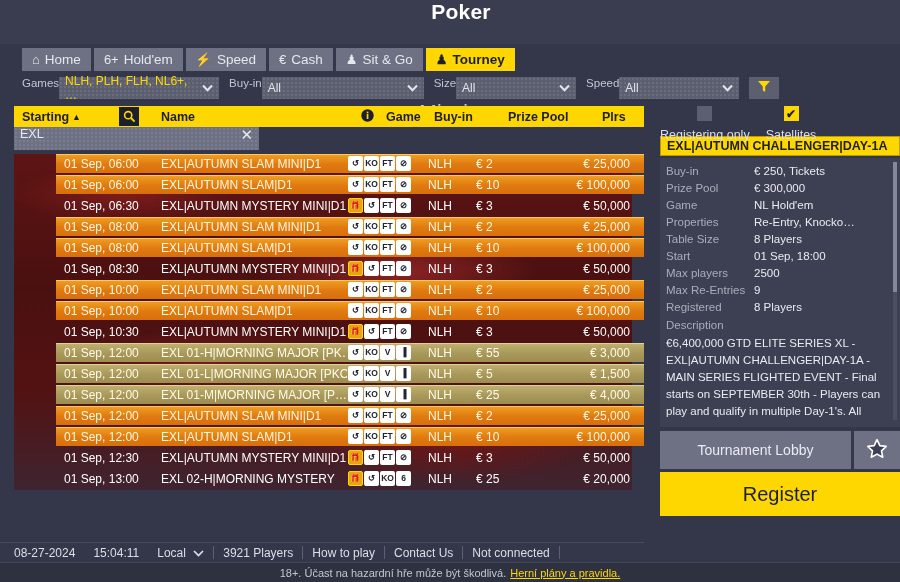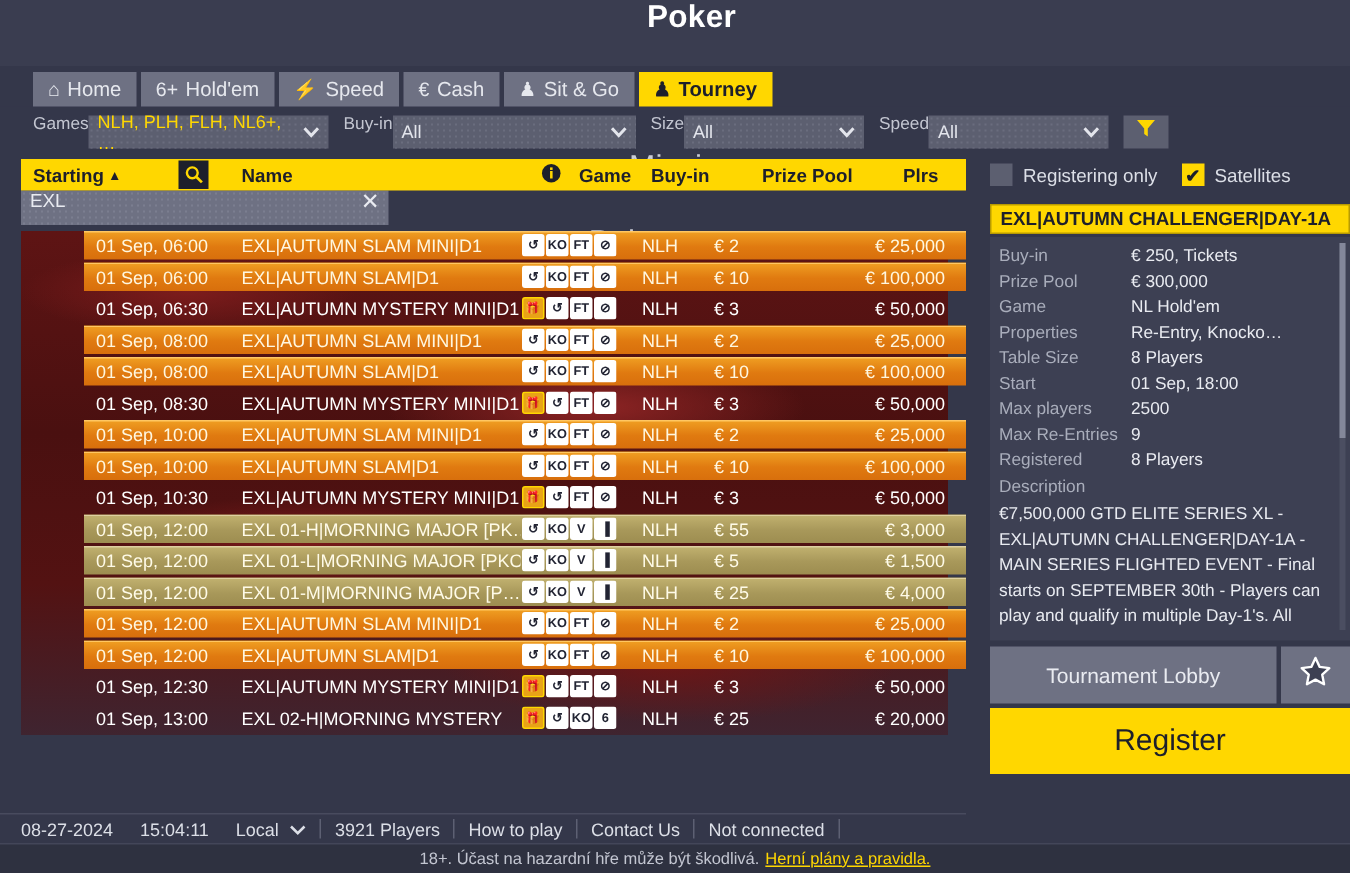--- a/index.html
+++ b/index.html
@@ -154,21 +154,21 @@
   .vscroll {
     position: absolute; right: 2px; top: 0; width: 6px; height: 336px;
     background: transparent;
   }
   .vthumb {
     position: absolute; top: 0; width: 4px; height: 14px;
     background: #8b8e9e; left: 1px; border-radius: 1px; cursor: pointer;
   }
   
   .right-panel { width: 240px; margin-left: 16px; margin-top: 7px; }
-  .checkrow { display: flex; align-items: center; gap: 7px; height: 21px; }
+  .checkrow { display: flex; align-items: center; gap: 7px; height: 21px; flex-direction: column; }
   .cbox {
     width: 15px; height: 15px; background: #5c5f70; cursor: pointer;
     display: flex; align-items: center; justify-content: center; flex: none;
   }
   .cbox.on { background: #ffd700; }
   .cbox.on::after { content: "✔"; color: #1d1f2b; font-size: 12px; font-weight: bold; line-height: 1; }
   .checkrow span { font-size: 12.5px; color: #dcdfe7; }
   .detail-title {
     margin-top: 9px; height: 20px; background: #ffd700; color: #1d1f2b;
     font-size: 12.5px; font-weight: bold;
@@ -631,21 +631,21 @@
           <div class="drow">
             <div class="dlabel">Max Re-Entries</div>
             <div class="dvalue">9</div>
           </div>
           <div class="drow">
             <div class="dlabel">Registered</div>
             <div class="dvalue">8 Players</div>
           </div>
         </div>
       <div class="ddesc" style="color:#a9adbb">Description</div>
-      <div class="ddesc">€7,500,000 GTD ELITE SERIES XL - EXL|AUTUMN CHALLENGER|DAY-1A - MAIN SERIES FLIGHTED EVENT - Final starts on SEPTEMBER 30th - Players can play and qualify in multiple Day-1's. All</div>
+      <div class="ddesc">€6,400,000 GTD ELITE SERIES XL - EXL|AUTUMN CHALLENGER|DAY-1A - MAIN SERIES FLIGHTED EVENT - Final starts on SEPTEMBER 30th - Players can play and qualify in multiple Day-1's. All</div>
       <div class="dscroll"></div>
       <div class="dthumb2"></div>
     </div>
 
     <div class="btn-row">
       <div class="btn-lobby">Tournament Lobby</div>
       <div class="btn-star">
         <span>
           <svg width="22" height="21" viewBox="0 0 22 21">
               <path d="M11 1.6l2.8 6 6.4.8-4.7 4.4 1.2 6.4L11 16.1l-5.7 3.1 1.2-6.4L1.8 8.4l6.4-.8z" fill="#3d4053" stroke="#ffffff" stroke-width="1.6" stroke-linejoin="round"></path>

